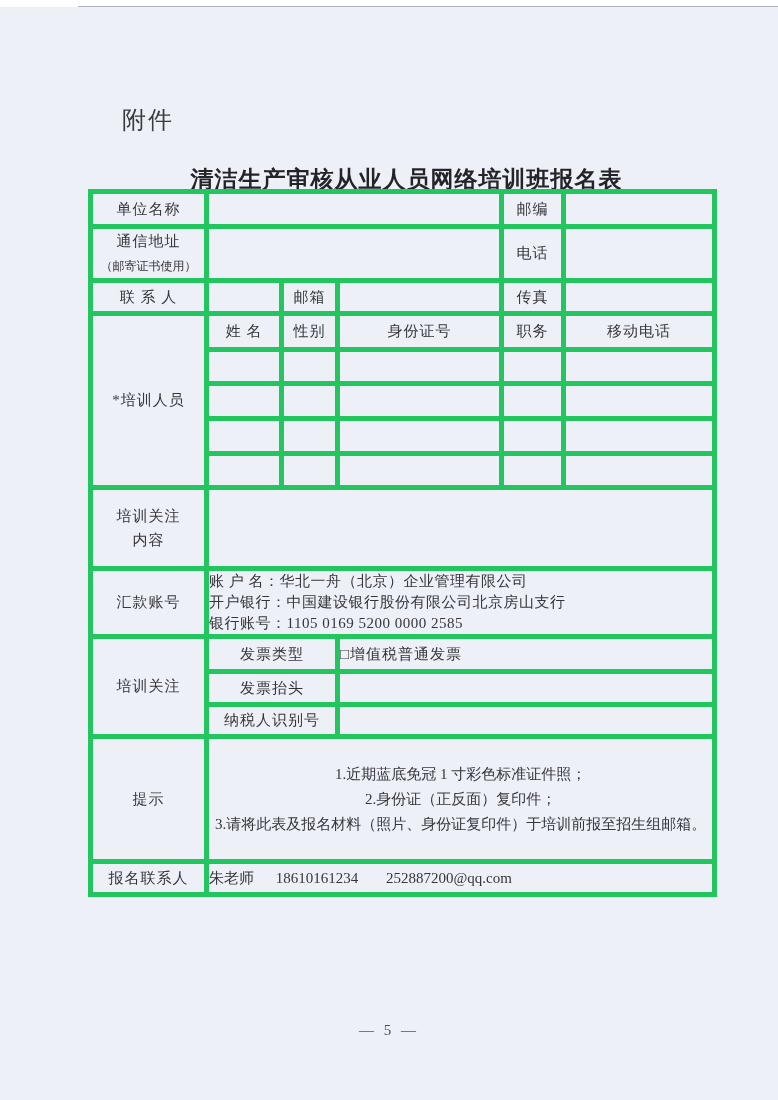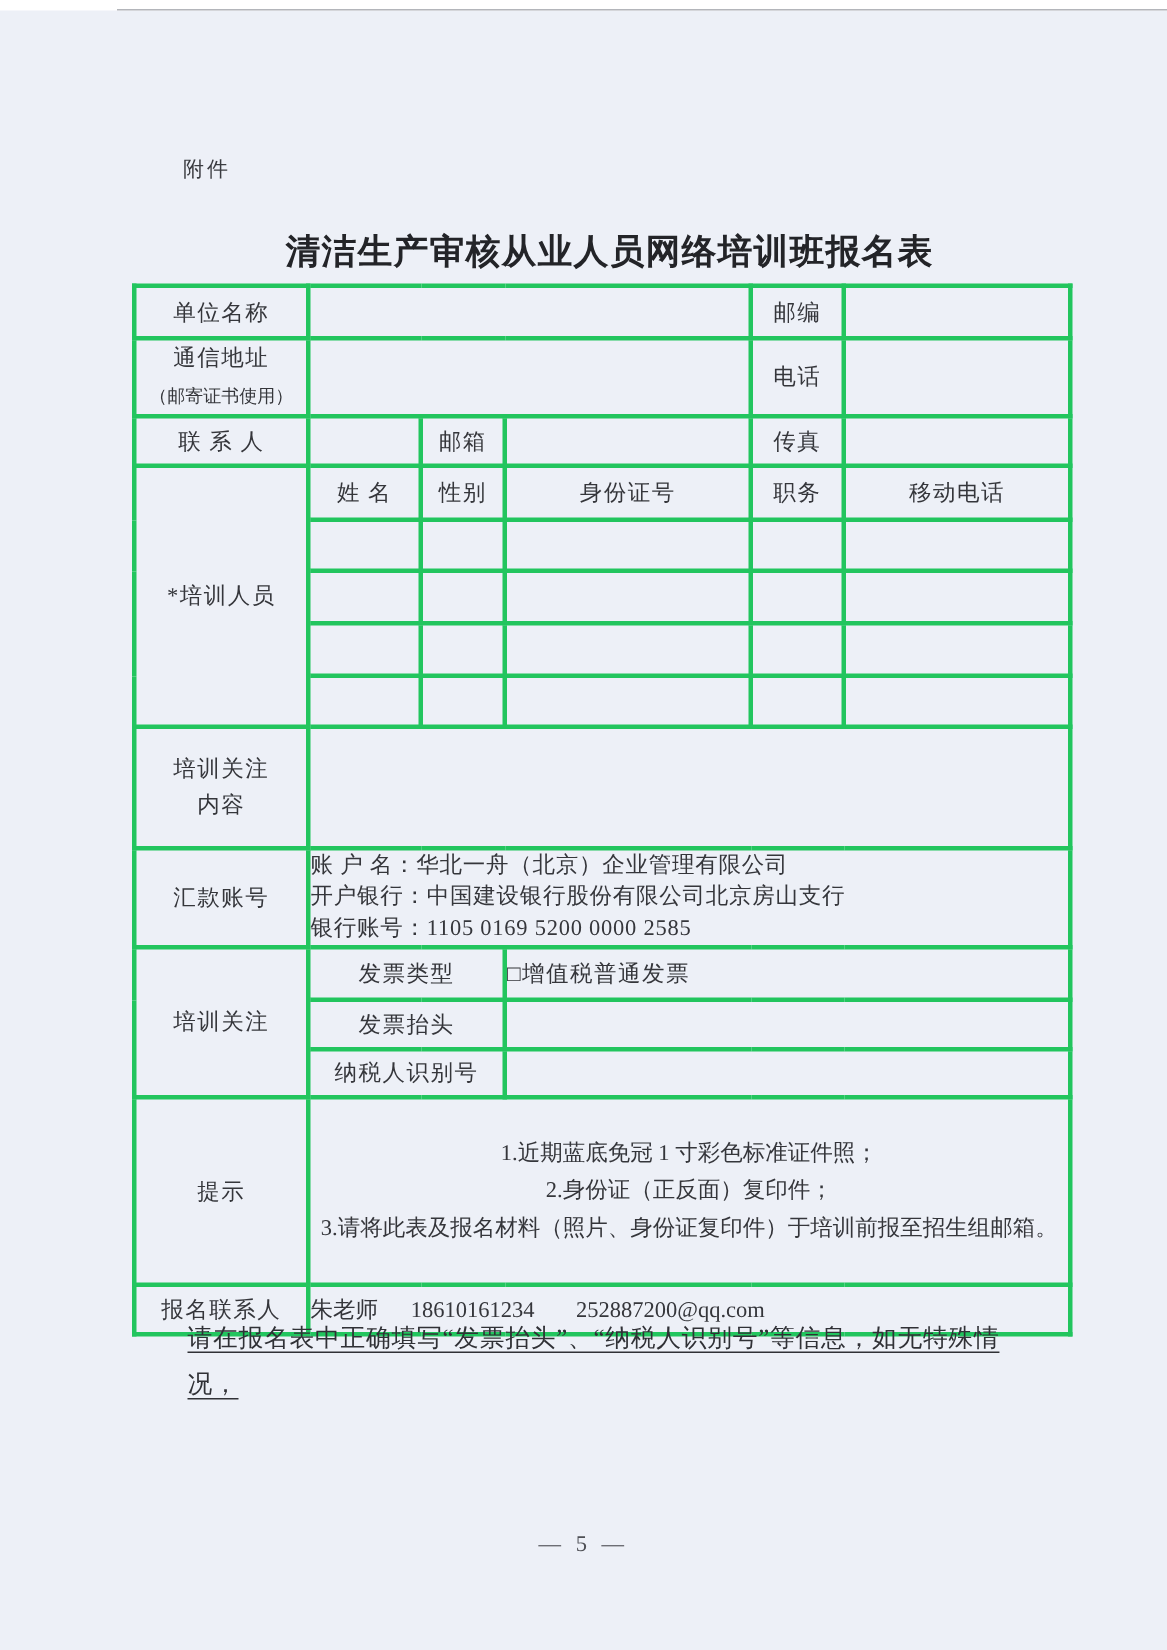--- a/index.html
+++ b/index.html
@@ -12,34 +12,34 @@
   .paper {
     position: absolute; left: 0; top: 7px; width: 778px; height: 1093px;
     background: #edf0f7;
   }
   .scan-topline {
     position: absolute; left: 78px; top: 6px; width: 700px; height: 1px;
     background: #b3b5ba;
   }
   .attachment {
     position: absolute; left: 122px; top: 104px;
-    font-size: 14px; letter-spacing: 2px; color: #3a3b40;
+    font-size: 24px; letter-spacing: 2px; color: #3a3b40;
   }
   .title {
-    position: absolute; left: 0; top: 152px; width: 778px;
+    position: absolute; left: 0; top: 164px; width: 778px;
     text-align: center; padding-left: 35px;
     font-family: "Liberation Sans", "DejaVu Sans", sans-serif;
     font-weight: bold; font-size: 23px; letter-spacing: 1px; color: #232428;
   }
   table.form {
     position: absolute; left: 88px; top: 189px;
     border-collapse: collapse; table-layout: fixed; width: 624px;
   }
   table.form td {
-    border: 3px solid #22c55e;
+    border: 5px solid #22c55e;
     font-size: 15px; color: #35363b;
     padding: 0; vertical-align: middle;
     overflow: hidden;
   }
   td.lbl { text-align: center; letter-spacing: 1px; }
   td.fill { background: transparent; }
   .addr-note { display: block; font-size: 12px; letter-spacing: 0; margin-top: 1px; }
   .two-line { line-height: 24px; }
   .bank-cell { padding: 6px 8px; line-height: 21px; text-align: left; letter-spacing: 0.5px; }
   .tips-cell { padding: 10px 8px 10px 6px; line-height: 25px; text-align: center; }
@@ -177,16 +177,15 @@
       <td class="contact-cell" colspan="5">
         <span>朱老师</span>
         <span class="gap1">18610161234</span>
         <span class="gap2">252887200@qq.com</span>
       </td>
     </tr>
   </tbody>
 </table>
 
 <div class="footer-note">
-  <div>请在报名表中正确填写“发票抬头”、“纳税人识别号”等信息，如无特殊情况，</div>
 </div>
 
 <div class="page-number">— 5 —</div>
 
 </body></html>

